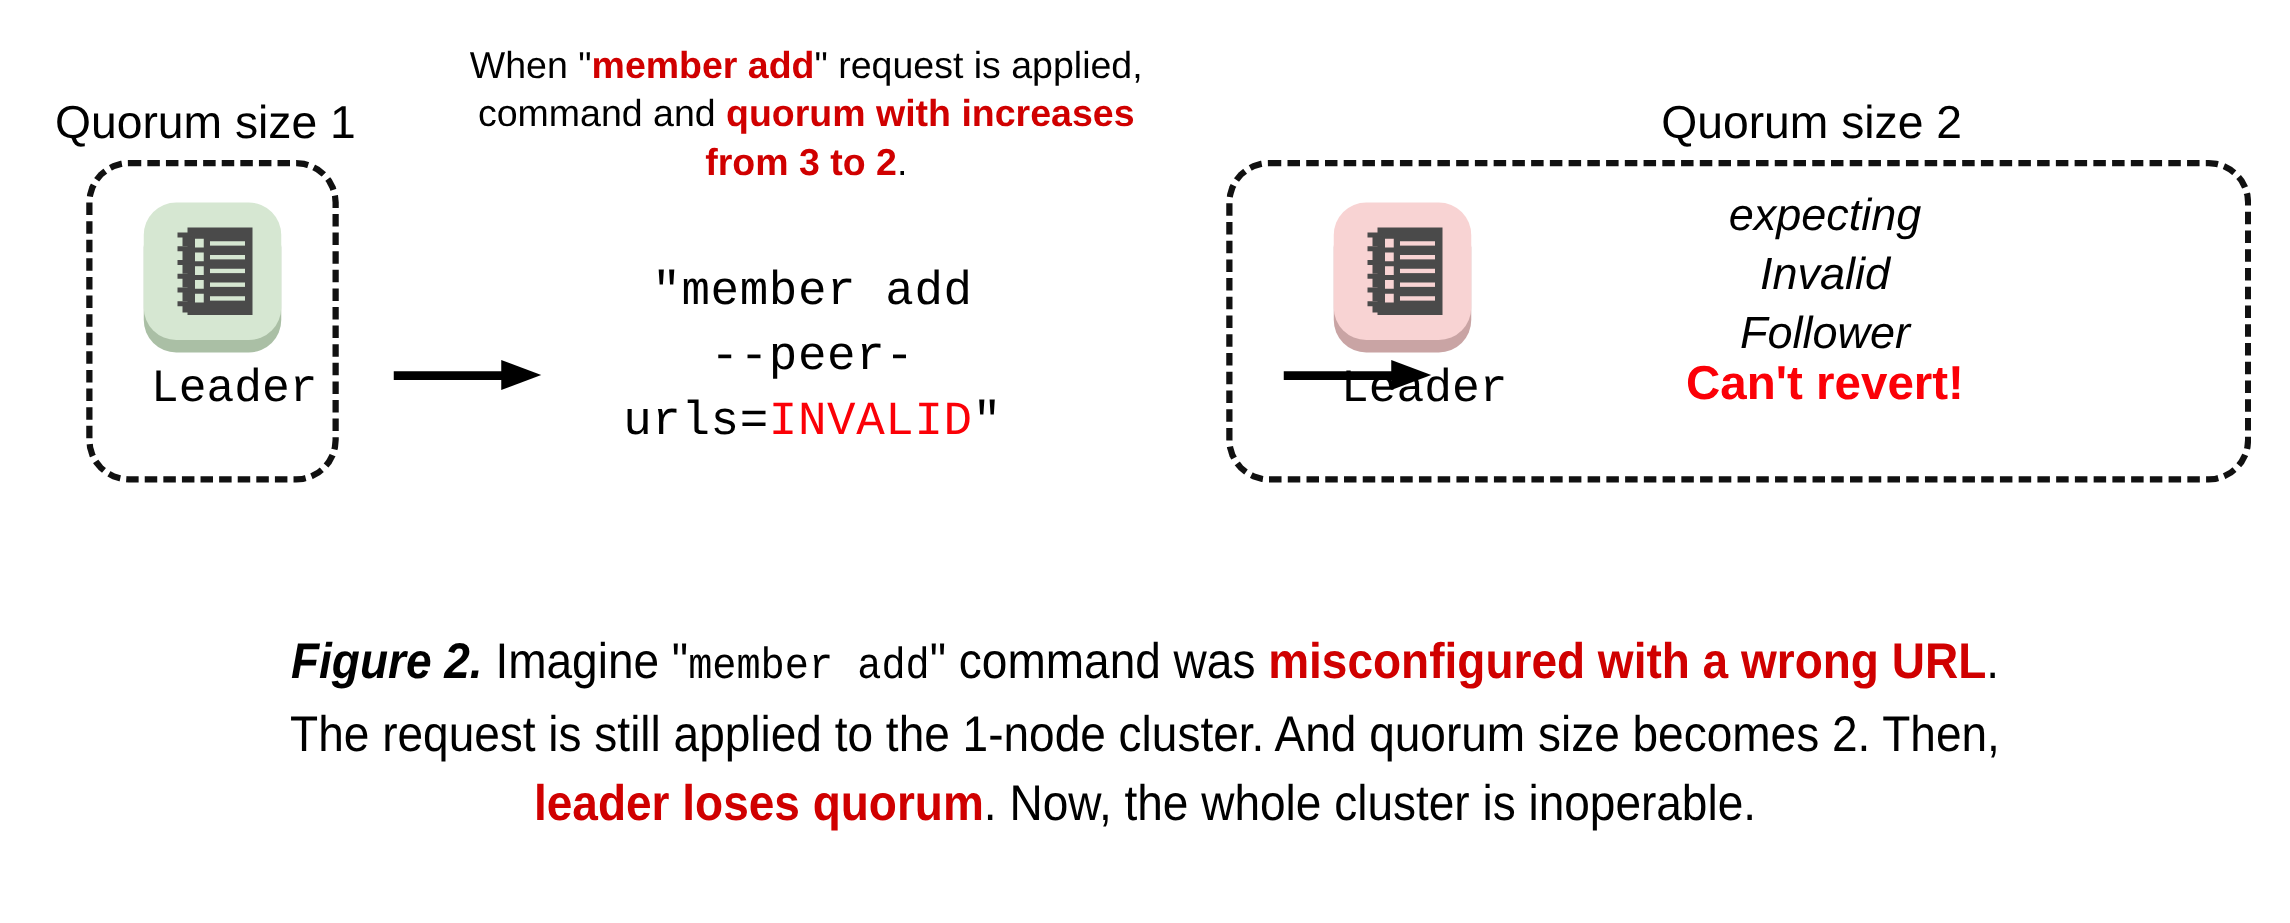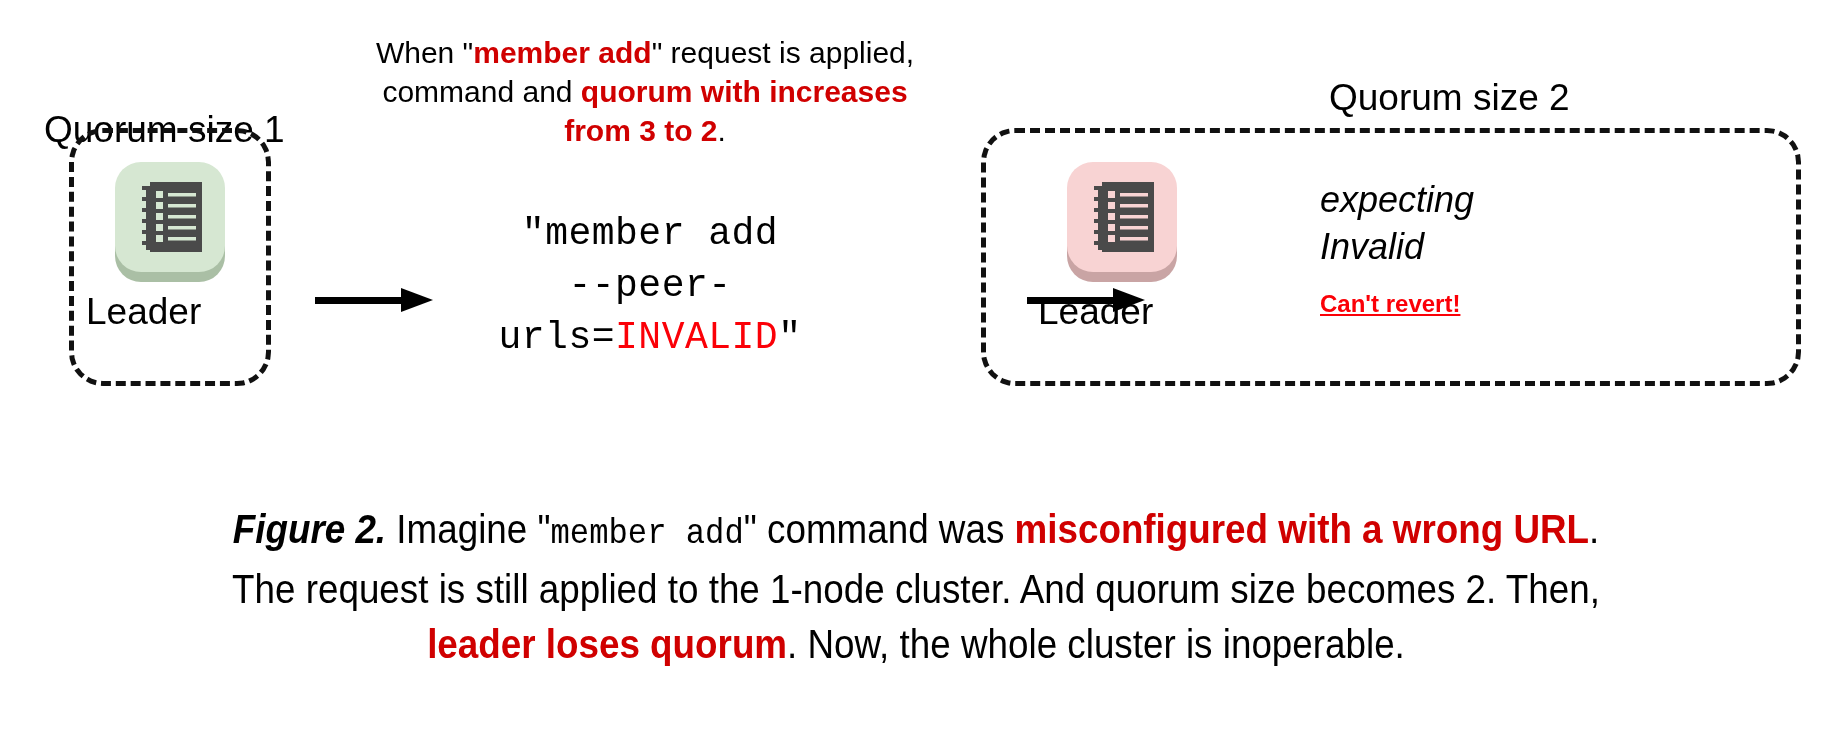--- a/index.html
+++ b/index.html
@@ -28,21 +28,21 @@
   .bolditalic { font-style: italic; font-weight: bold; }
 
   
   .cluster-title {
     position: absolute;
     font-size: 37px;
     line-height: 44px;
     white-space: nowrap;
     color: #000;
   }
-  #quorum-title-left  { left: 44px;  top: 76px; margin-top: 32px; }
+  #quorum-title-left  { left: 44px;  top: 76px; }
   #quorum-title-right { left: 1311px; top: 76px; margin-left: 18px; }
 
   
   .cluster-box {
     position: absolute;
     border: 5px dashed #111111;
     border-radius: 34px;
     box-sizing: border-box;
     background: transparent;
   }
@@ -56,21 +56,22 @@
     left: 981px;
     top: 128px;
     width: 820px;
     height: 258px;
   }
 
   
   .node {
     position: absolute;
     width: 168px;
-    text-align: left;
+    text-align: right;
+    font-family: Liberation Mono, monospace;
   }
   #node-left  { left: 86px;  top: 160px; }
   #node-right { left: 1038px; top: 160px; }
 
   .node-icon-wrap {
     position: relative;
     width: 118px;
     height: 124px;
     margin: 0 auto;
   }
@@ -151,36 +152,35 @@
     text-align: center;
     font-size: 38px;
     line-height: 52px;
     letter-spacing: 0.5px;
   }
 
   
   #follower-status {
     position: absolute;
     left: 1460px;
-    top: 176px;
+    top: 148px;
     width: 280px;
-    text-align: left;
+    text-align: center;
     transform: translateX(-140px);
   }
   #follower-status .status-line {
     font-size: 36px;
     line-height: 47px;
     font-style: italic;
     color: #000;
   }
   #follower-status .status-warning {
-    margin-top: 16px;
-    font-size: 24px;
+    margin-top: 0;
+    font-size: 38px;
     line-height: 36px;
-    text-decoration: underline;
   }
 
   
   #figure-caption {
     position: absolute;
     left: 46px;
     top: 502px;
     width: 1740px;
     text-align: center;
     font-size: 40px;
@@ -308,20 +308,21 @@
           </g>
         </svg>
       </div>
     </div>
     <div class="node-label">Leader</div>
   </div>
 
   <div id="follower-status">
     <div class="status-line">expecting</div>
     <div class="status-line">Invalid</div>
+    <div class="status-line">Follower</div>
     <div class="status-warning redbright">Can't revert!</div>
   </div>
 
   <div id="figure-caption">
     <div><span class="bolditalic">Figure 2.</span><span> Imagine "</span><span class="mono">member add</span><span>" command was </span><span class="red">misconfigured with a wrong URL</span><span>.</span></div>
     <div>The request is still applied to the 1-node cluster. And quorum size becomes 2. Then,</div>
     <div><span class="red">leader loses quorum</span><span>. Now, the whole cluster is inoperable.</span></div>
   </div>
 
 </div>

